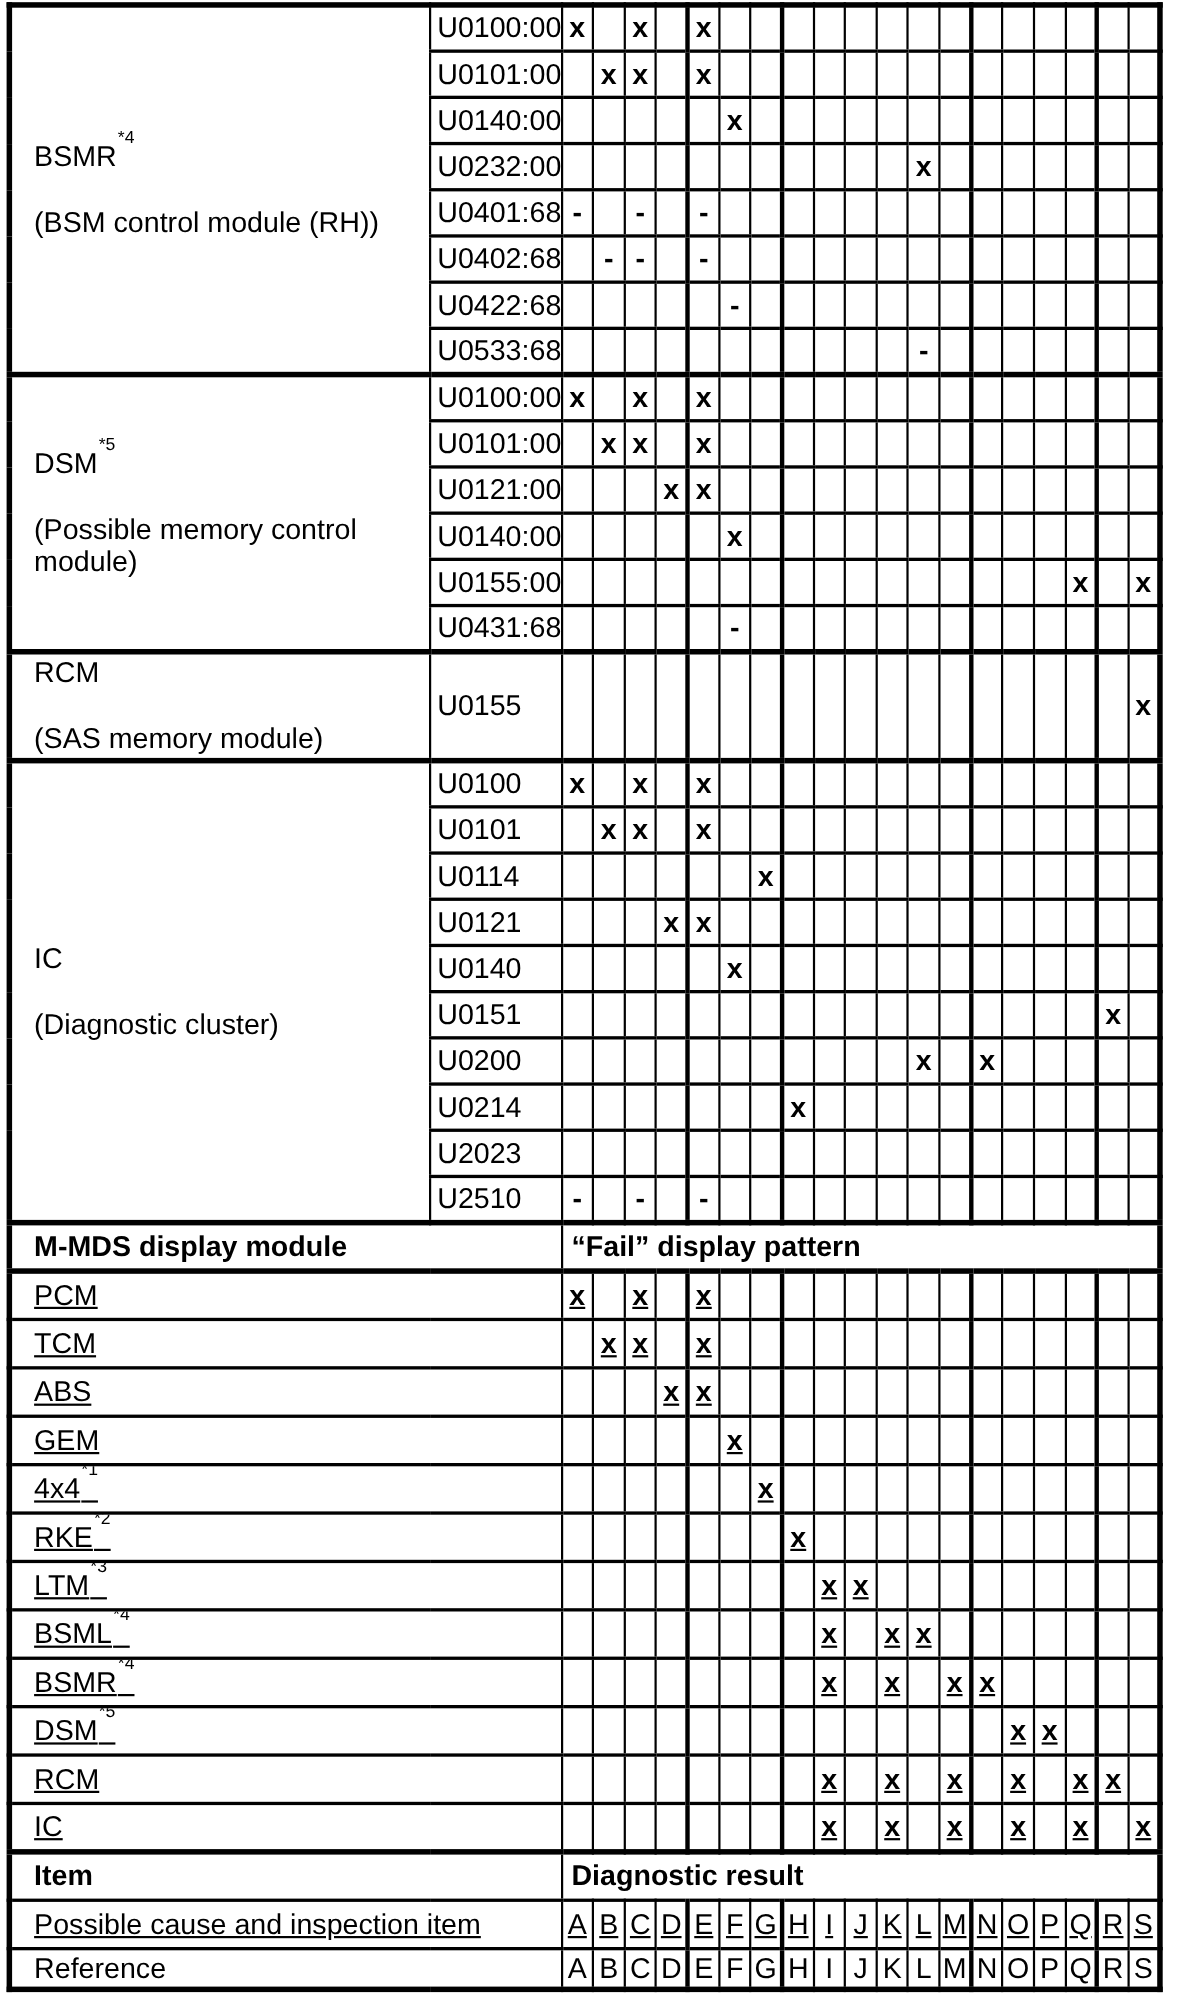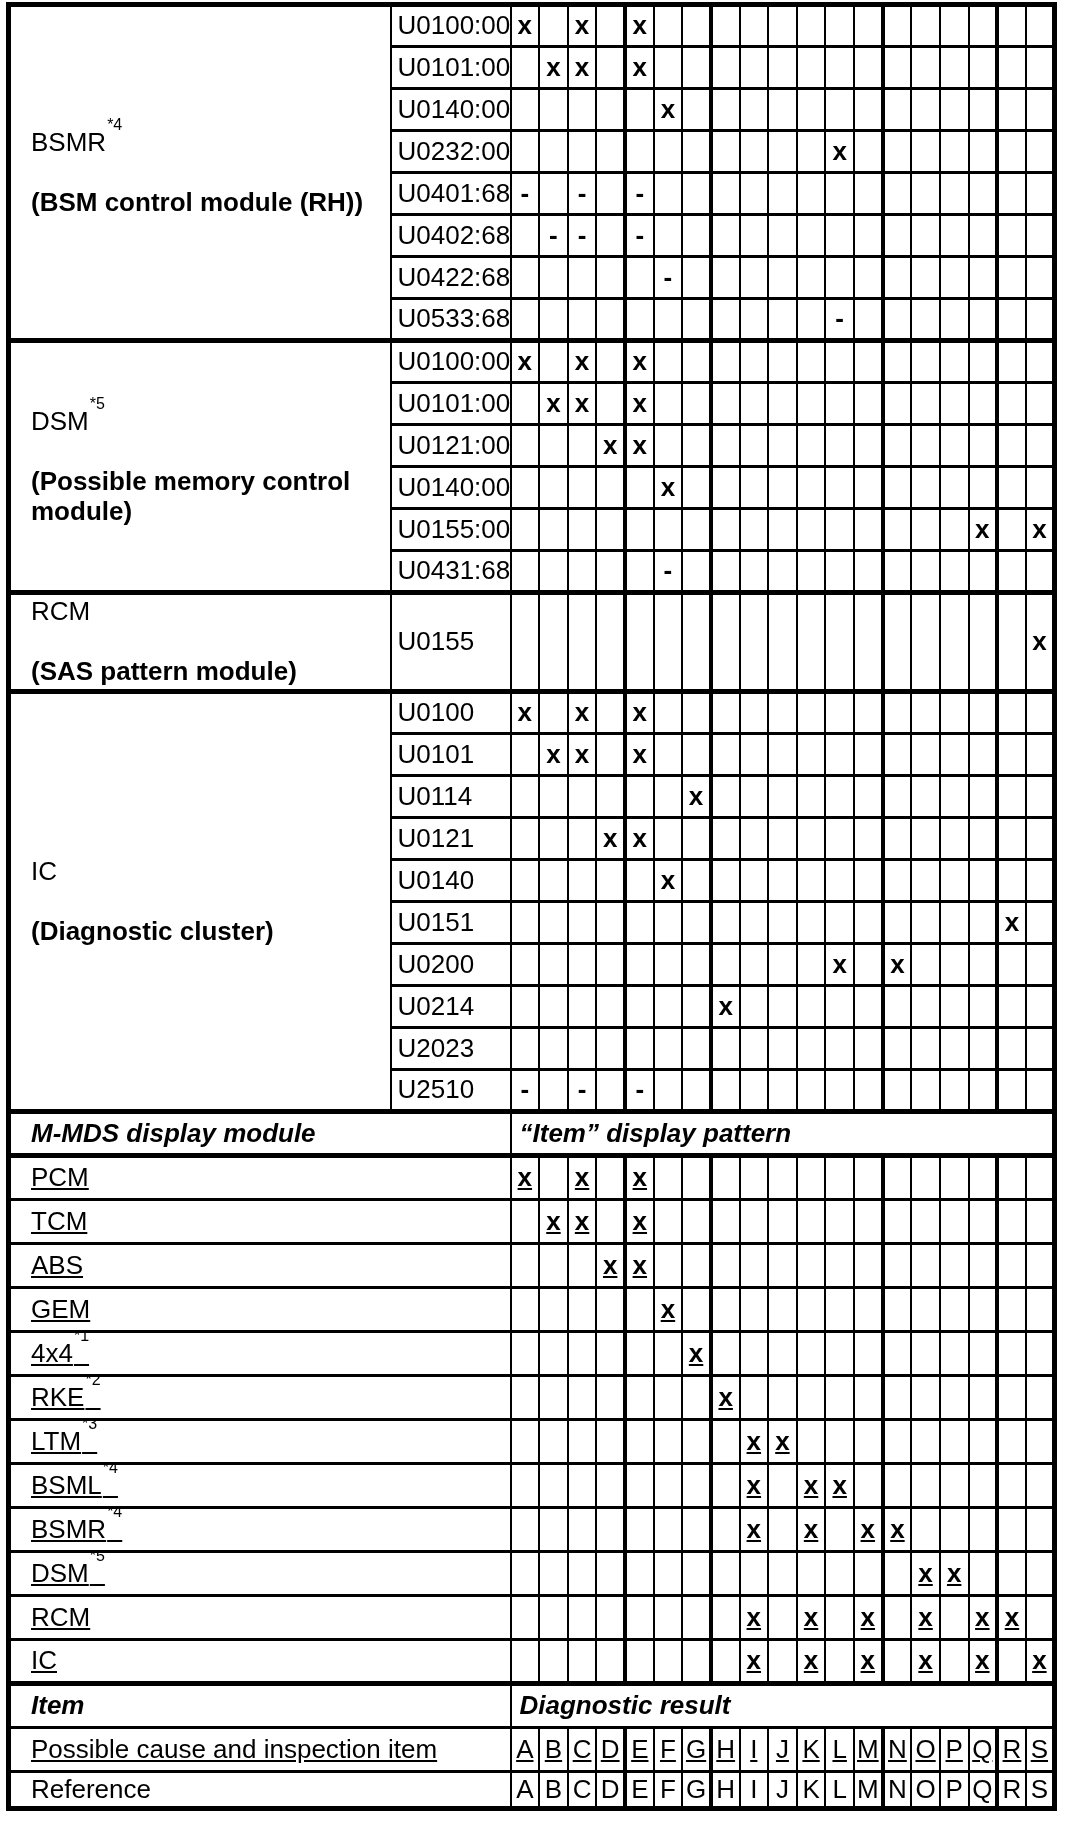--- a/index.html
+++ b/index.html
@@ -10,25 +10,25 @@
              border:5px solid #000;}
   col.c-module{width:382px;}
   col.c-dtc{width:120px;}
   td{border:2px solid #000;border-top-width:3px;border-bottom-width:3px;
      padding:0;vertical-align:middle;overflow:hidden;font-size:26px;line-height:1.15;}
   tr.thick-top td{border-top-width:5px;}
   td.grp{border-right-width:4px;}
   tbody.dtc-body tr{height:42px;}
   tbody.dtc-body tr.tall{height:99px;}
   tbody.mid-body tr{height:44px;text-decoration:underline;}
-  tr.hdr{height:44px;font-style:italic;}
+  tr.hdr{height:44px;}
   tr.pc-row{height:44px;text-decoration:underline;}
   tr.ref-row{height:37px;}
   td.module-cell{padding-left:20px;}
-  .mod-desc{margin-top:30px;font-weight:bold;}
+  .mod-desc{margin-top:30px;}
   td.dtc-cell{padding-left:6px;}
   td.label-cell{padding-left:20px;}
   td.span-cell{padding-left:8px;}
   .bold{font-weight:700;}
   td.mark-cell{text-align:center;font-weight:700;font-size:26px;}
   td.letter-cell{text-align:center;font-size:26px;}
   sup.fn{font-size:16px;position:relative;top:-11px;margin-left:1px;}
 </style>
 </head>
 <body>
@@ -372,21 +372,21 @@
           <td class="mark-cell"></td>
           <td class="mark-cell"></td>
           <td class="mark-cell"></td>
           <td class="mark-cell grp"></td>
           <td class="mark-cell"></td>
           <td class="mark-cell"></td>
         </tr>
         <tr class="tall thick-top">
           <td class="module-cell" rowspan="1">
             <div class="mod-name">RCM</div>
-            <div class="mod-desc">(SAS pattern module)</div>
+            <div class="mod-desc">(SAS memory module)</div>
           </td>
           <td class="dtc-cell">U0155</td>
           <td class="mark-cell"></td>
           <td class="mark-cell"></td>
           <td class="mark-cell"></td>
           <td class="mark-cell grp"></td>
           <td class="mark-cell"></td>
           <td class="mark-cell"></td>
           <td class="mark-cell grp"></td>
           <td class="mark-cell"></td>
@@ -624,21 +624,21 @@
           <td class="mark-cell"></td>
           <td class="mark-cell grp"></td>
           <td class="mark-cell"></td>
           <td class="mark-cell"></td>
         </tr>
       </tbody>
 
     <tbody>
       <tr class="hdr thick-top">
         <td colspan="2" class="label-cell bold">M-MDS display module</td>
-        <td colspan="19" class="span-cell bold">“Item” display pattern</td>
+        <td colspan="19" class="span-cell bold">“Fail” display pattern</td>
       </tr>
     </tbody>
 
     <tbody class="mid-body" id="mid-body">
         <tr class="thick-top">
           <td class="label-cell" colspan="2">PCM</td>
           <td class="mark-cell">x</td>
           <td class="mark-cell"></td>
           <td class="mark-cell">x</td>
           <td class="mark-cell grp"></td>

